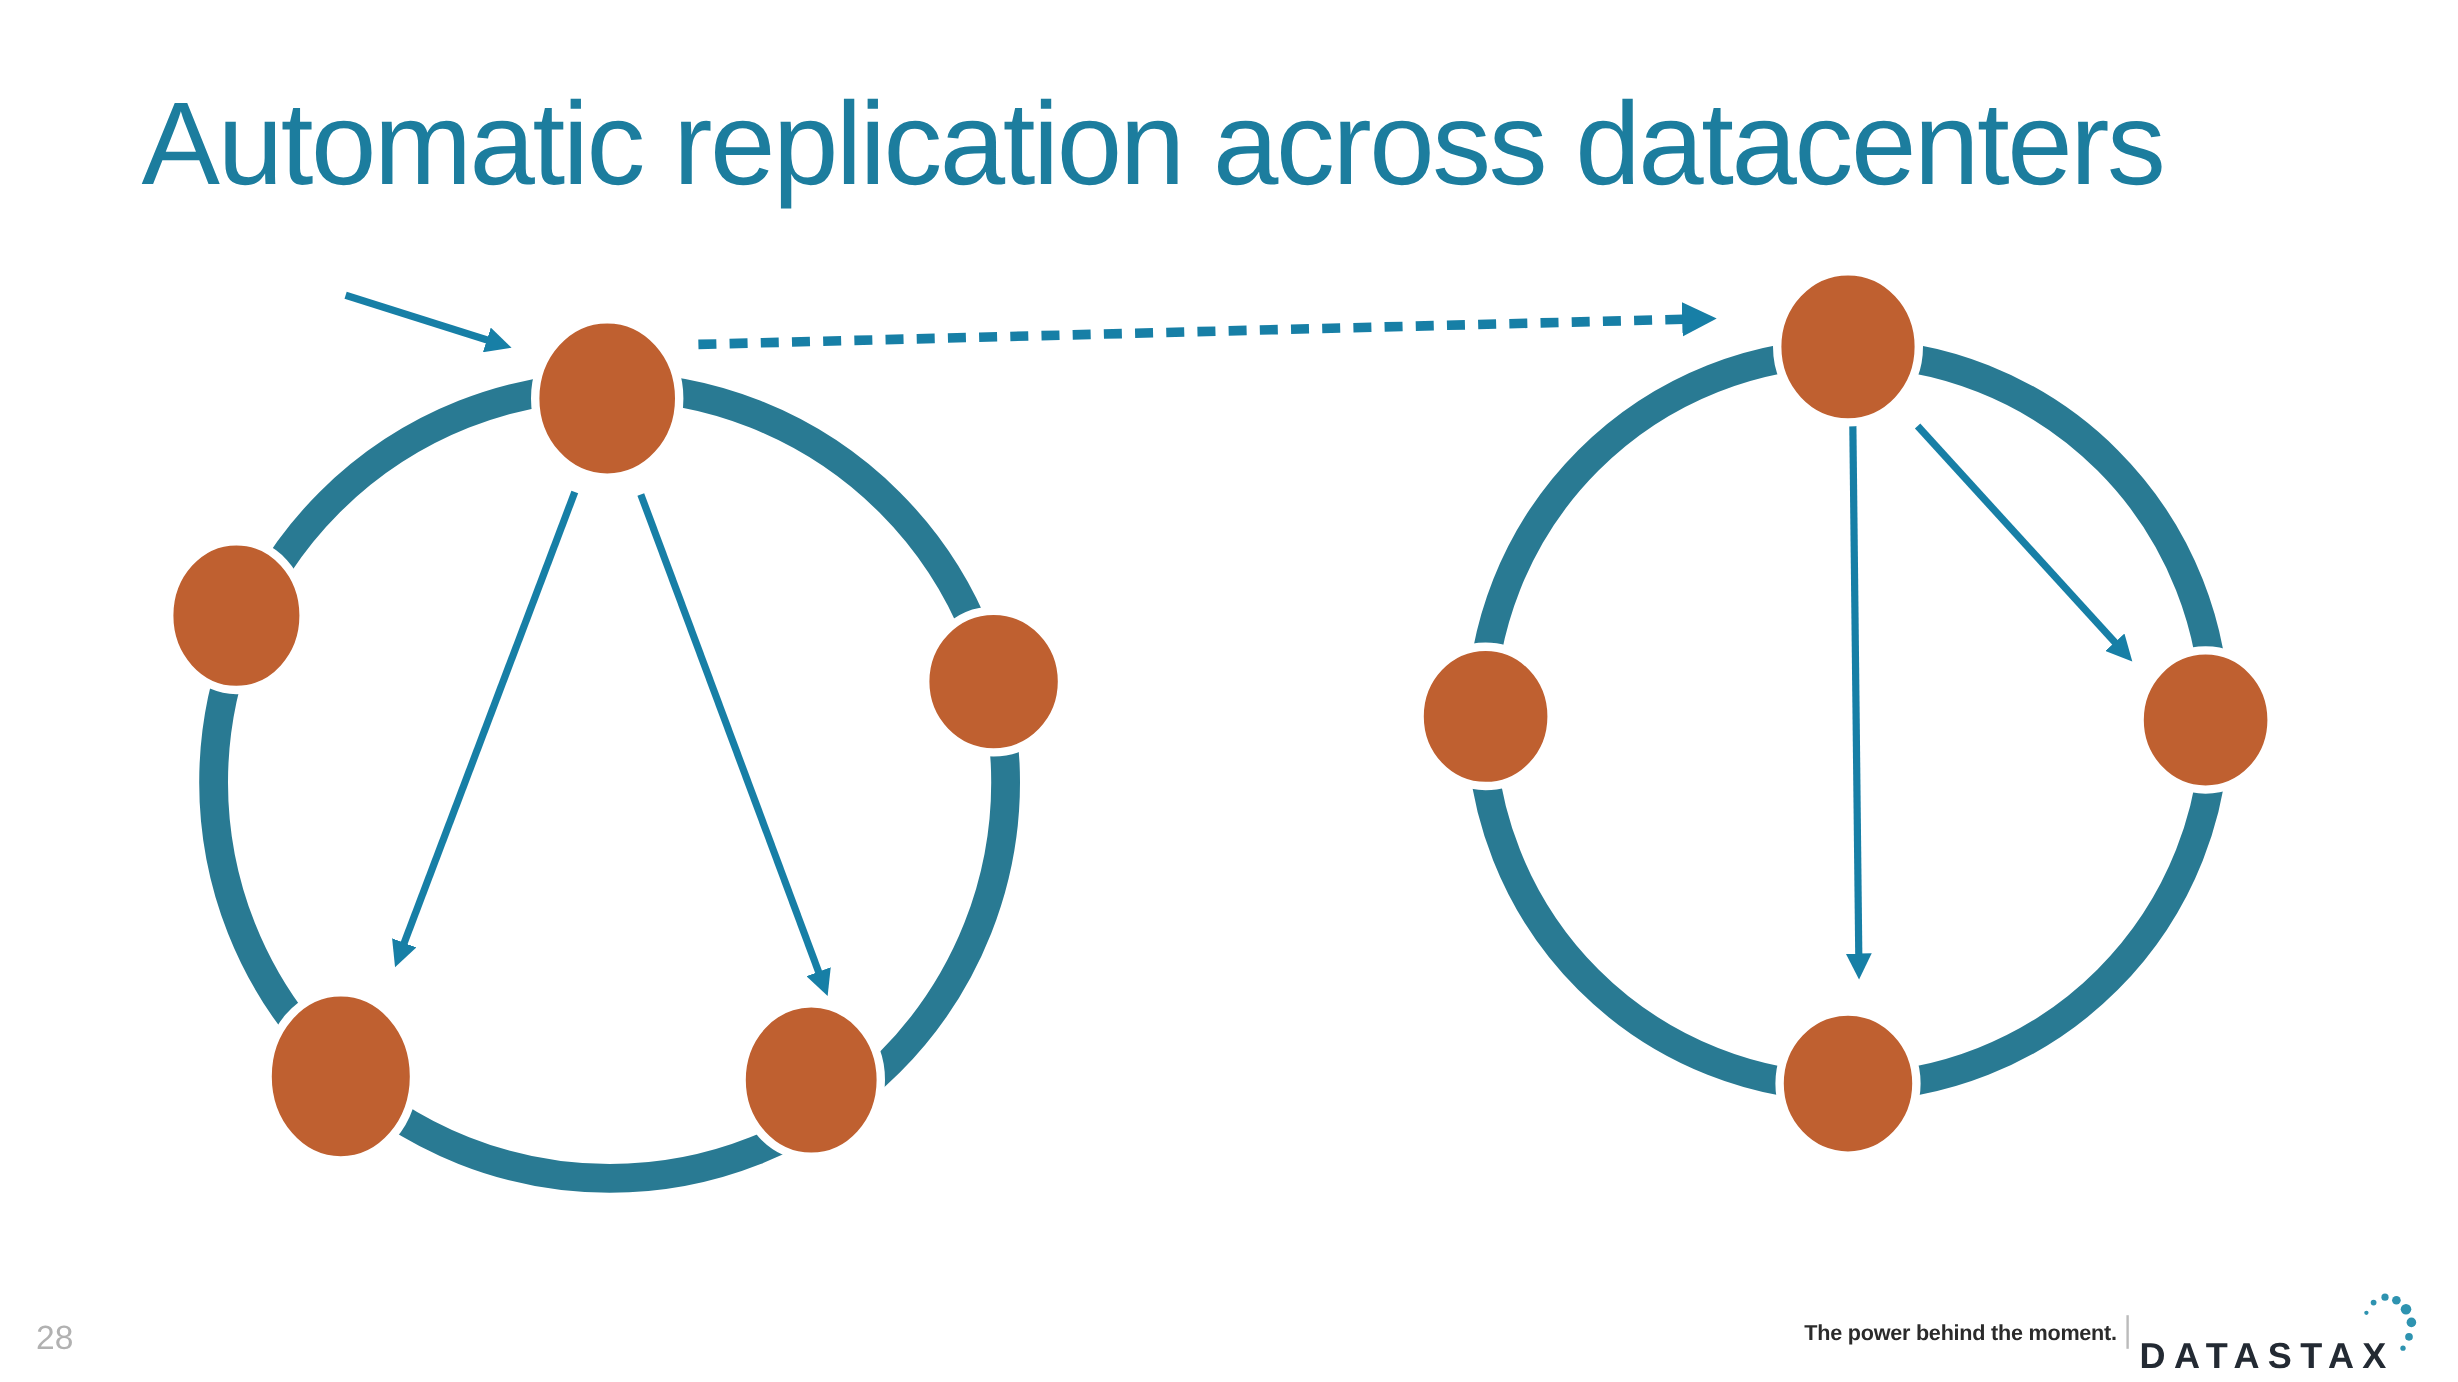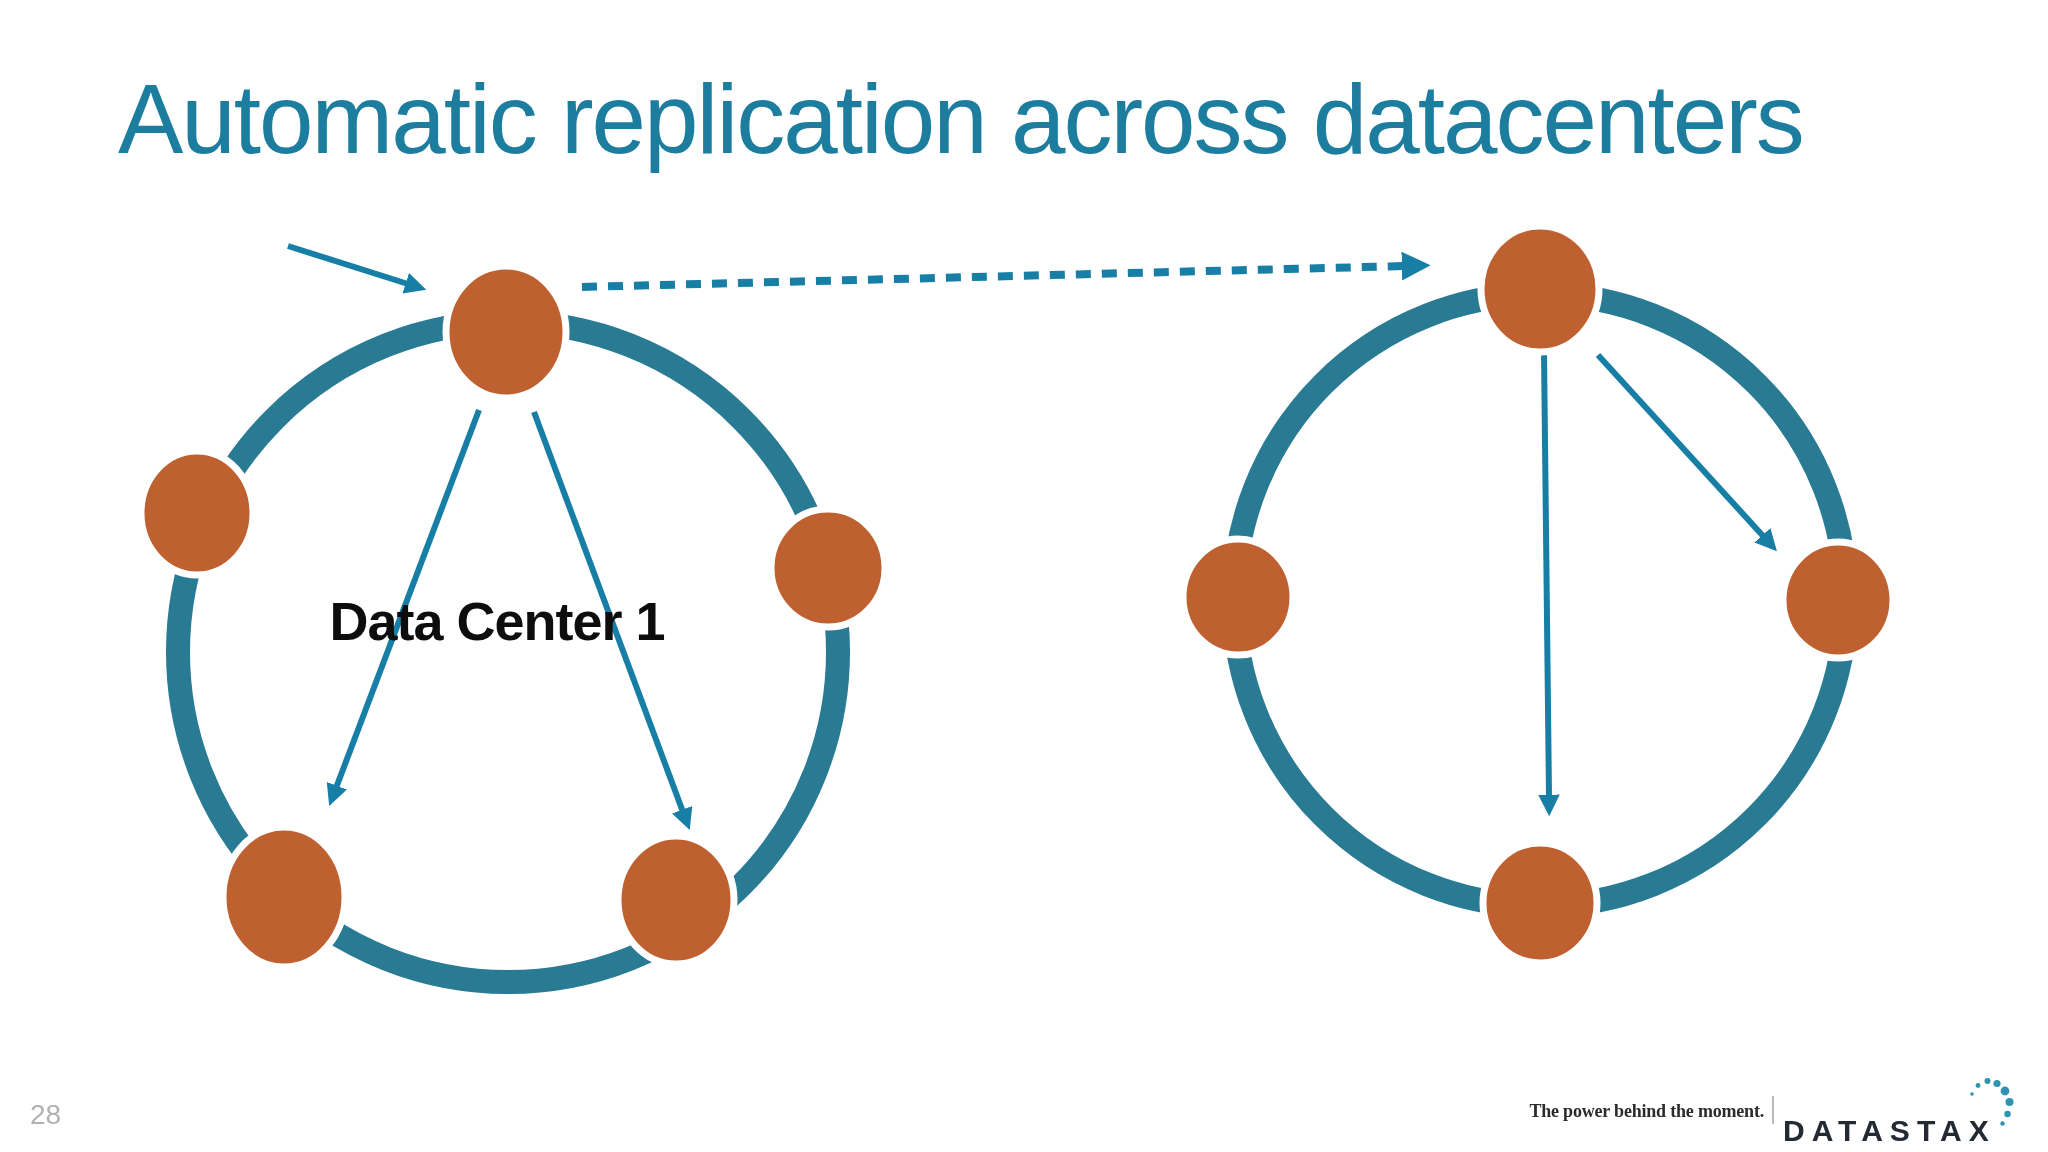--- a/index.html
+++ b/index.html
@@ -65,21 +65,20 @@
   .tagline {
     position: absolute;
     right: 284px;
     top: 1102px;
     font-size: 18px;
     line-height: 1;
     letter-spacing: -0.2px;
     font-weight: 700;
     color: var(--tagline);
     white-space: nowrap;
-    font-family: Liberation Serif, serif;
   }
   .footer-separator {
     position: absolute;
     left: 1772px;
     top: 1096px;
     width: 2px;
     height: 28px;
     background: var(--separator);
   }
   .brand-wordmark {
@@ -135,21 +134,20 @@
       <circle class="brand-dot" cx="1997" cy="1083.5" r="3.6"></circle>
       <circle class="brand-dot" cx="2005" cy="1091" r="4.4"></circle>
       <circle class="brand-dot" cx="2009.5" cy="1102" r="4.0"></circle>
       <circle class="brand-dot" cx="2007.5" cy="1114" r="3.2"></circle>
       <circle class="brand-dot" cx="2002.5" cy="1123.5" r="2.2"></circle>
     </g>
   </svg>
 
   <div class="slide-title">Automatic replication across datacenters</div>
 
-  <div id="dc1-label" class="dc-label">Data Center 1</div>
 
   <div class="page-number">28</div>
 
   <div class="tagline">The power behind the moment.</div>
   <div class="footer-separator"></div>
   <div class="brand-wordmark">DATASTAX</div>
 
 </div>
 
 </body></html>

